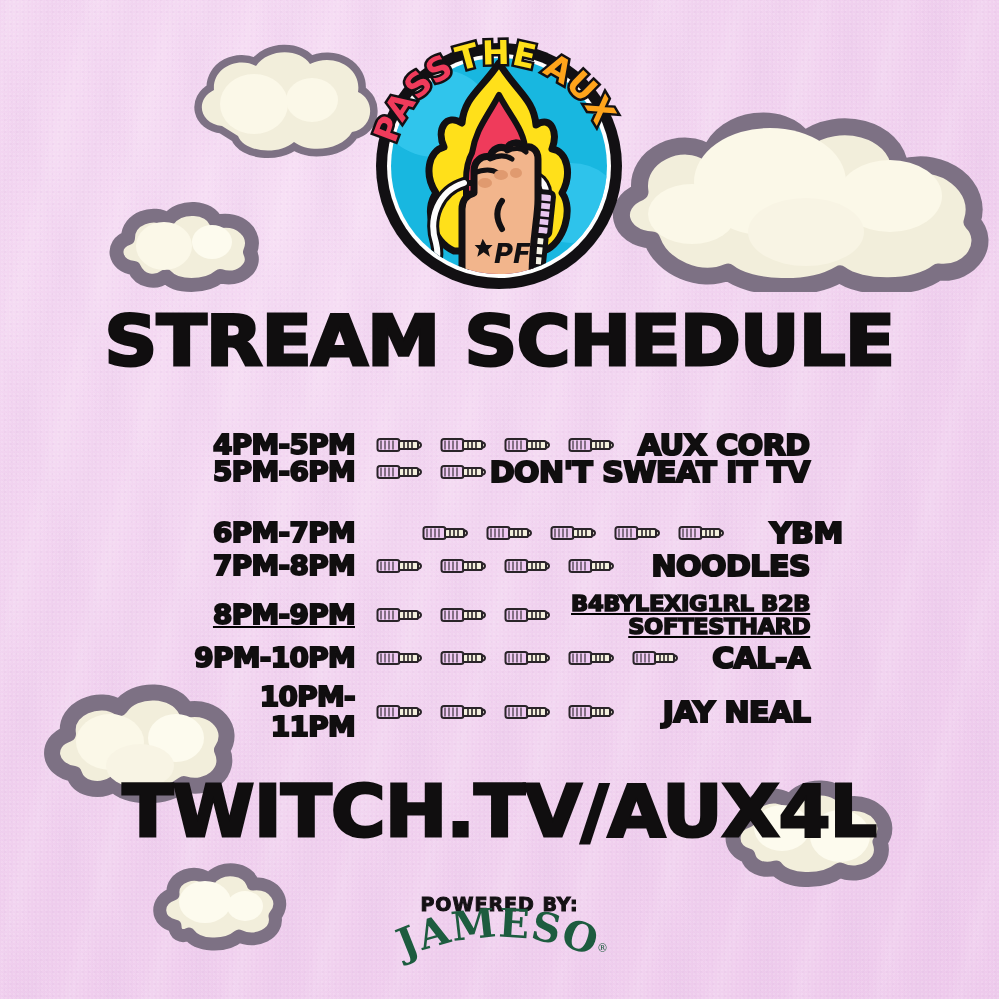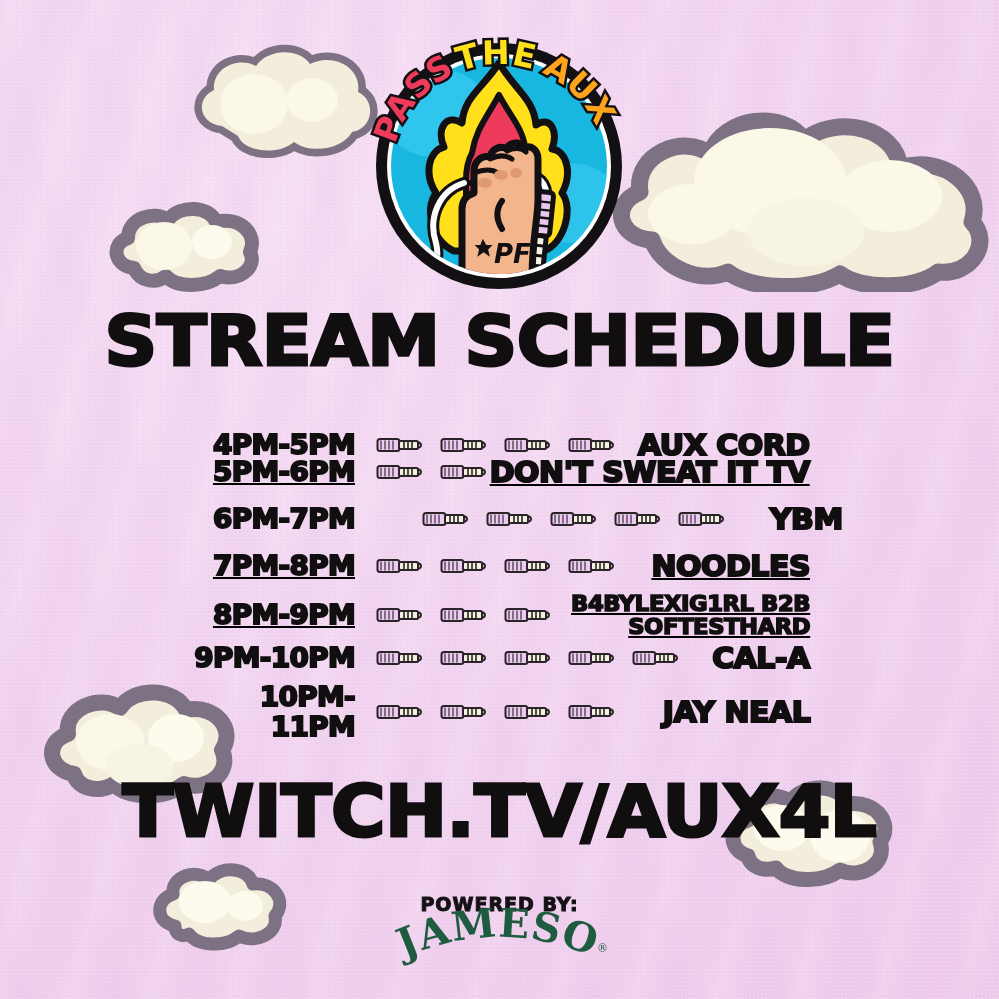--- a/index.html
+++ b/index.html
@@ -336,21 +336,21 @@
               <rect x="23" y="6" width="19" height="8" rx="1.6" fill="#f3f0dd" stroke="#2a2429" stroke-width="2"></rect>
               <line x1="28" y1="7" x2="28" y2="13" stroke="#2a2429" stroke-width="1.6"></line>
               <line x1="32" y1="7" x2="32" y2="13" stroke="#2a2429" stroke-width="1.6"></line>
               <line x1="36" y1="7" x2="36" y2="13" stroke="#2a2429" stroke-width="1.6"></line>
               <path d="M42 7.2 C46 8 46 12 42 12.8 Z" fill="#f3f0dd" stroke="#2a2429" stroke-width="2" stroke-linejoin="round"></path>
             </svg>
           </span>
         </div>
         <div class="artist">AUX CORD</div>
       </div>
-      <div class="row" style="top: 47px; text-decoration: underline;">
+      <div class="row" style="top: 47px;">
         <div class="time">5PM-6PM</div>
         <div class="cords">
           <span class="plug">
             <svg width="48" height="20" viewBox="0 0 48 20">
               <rect x="1.5" y="4" width="22" height="12" rx="2.5" fill="#eec9f2" stroke="#2a2429" stroke-width="2"></rect>
               <line x1="5" y1="5.5" x2="5" y2="14.5" stroke="#2a2429" stroke-width="1.1"></line>
               <line x1="9" y1="5.5" x2="9" y2="14.5" stroke="#2a2429" stroke-width="1.1"></line>
               <line x1="13" y1="5.5" x2="13" y2="14.5" stroke="#2a2429" stroke-width="1.1"></line>
               <line x1="17" y1="5.5" x2="17" y2="14.5" stroke="#2a2429" stroke-width="1.1"></line>
               <rect x="23" y="6" width="19" height="8" rx="1.6" fill="#f3f0dd" stroke="#2a2429" stroke-width="2"></rect>
@@ -370,21 +370,21 @@
               <rect x="23" y="6" width="19" height="8" rx="1.6" fill="#f3f0dd" stroke="#2a2429" stroke-width="2"></rect>
               <line x1="28" y1="7" x2="28" y2="13" stroke="#2a2429" stroke-width="1.6"></line>
               <line x1="32" y1="7" x2="32" y2="13" stroke="#2a2429" stroke-width="1.6"></line>
               <line x1="36" y1="7" x2="36" y2="13" stroke="#2a2429" stroke-width="1.6"></line>
               <path d="M42 7.2 C46 8 46 12 42 12.8 Z" fill="#f3f0dd" stroke="#2a2429" stroke-width="2" stroke-linejoin="round"></path>
             </svg>
           </span>
         </div>
         <div class="artist">DON'T SWEAT IT TV</div>
       </div>
-      <div class="row" style="top: 94px; gap: 46px;">
+      <div class="row" style="top: 108px; gap: 46px;">
         <div class="time">6PM-7PM</div>
         <div class="cords">
           <span class="plug">
             <svg width="48" height="20" viewBox="0 0 48 20">
               <rect x="1.5" y="4" width="22" height="12" rx="2.5" fill="#eec9f2" stroke="#2a2429" stroke-width="2"></rect>
               <line x1="5" y1="5.5" x2="5" y2="14.5" stroke="#2a2429" stroke-width="1.1"></line>
               <line x1="9" y1="5.5" x2="9" y2="14.5" stroke="#2a2429" stroke-width="1.1"></line>
               <line x1="13" y1="5.5" x2="13" y2="14.5" stroke="#2a2429" stroke-width="1.1"></line>
               <line x1="17" y1="5.5" x2="17" y2="14.5" stroke="#2a2429" stroke-width="1.1"></line>
               <rect x="23" y="6" width="19" height="8" rx="1.6" fill="#f3f0dd" stroke="#2a2429" stroke-width="2"></rect>
@@ -446,21 +446,21 @@
               <rect x="23" y="6" width="19" height="8" rx="1.6" fill="#f3f0dd" stroke="#2a2429" stroke-width="2"></rect>
               <line x1="28" y1="7" x2="28" y2="13" stroke="#2a2429" stroke-width="1.6"></line>
               <line x1="32" y1="7" x2="32" y2="13" stroke="#2a2429" stroke-width="1.6"></line>
               <line x1="36" y1="7" x2="36" y2="13" stroke="#2a2429" stroke-width="1.6"></line>
               <path d="M42 7.2 C46 8 46 12 42 12.8 Z" fill="#f3f0dd" stroke="#2a2429" stroke-width="2" stroke-linejoin="round"></path>
             </svg>
           </span>
         </div>
         <div class="artist">YBM</div>
       </div>
-      <div class="row" style="top: 141px; text-decoration: underline;">
+      <div class="row" style="top: 141px;">
         <div class="time">7PM-8PM</div>
         <div class="cords">
           <span class="plug">
             <svg width="48" height="20" viewBox="0 0 48 20">
               <rect x="1.5" y="4" width="22" height="12" rx="2.5" fill="#eec9f2" stroke="#2a2429" stroke-width="2"></rect>
               <line x1="5" y1="5.5" x2="5" y2="14.5" stroke="#2a2429" stroke-width="1.1"></line>
               <line x1="9" y1="5.5" x2="9" y2="14.5" stroke="#2a2429" stroke-width="1.1"></line>
               <line x1="13" y1="5.5" x2="13" y2="14.5" stroke="#2a2429" stroke-width="1.1"></line>
               <line x1="17" y1="5.5" x2="17" y2="14.5" stroke="#2a2429" stroke-width="1.1"></line>
               <rect x="23" y="6" width="19" height="8" rx="1.6" fill="#f3f0dd" stroke="#2a2429" stroke-width="2"></rect>

